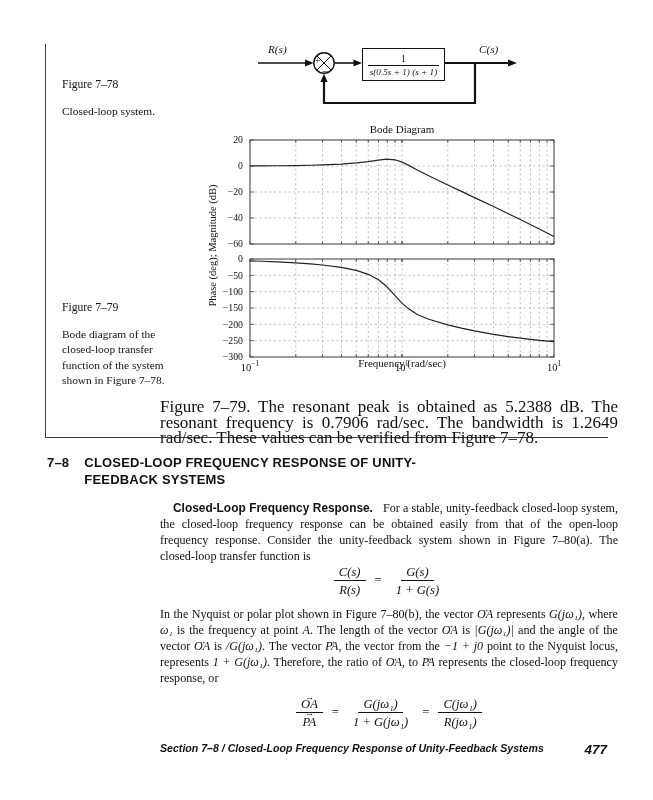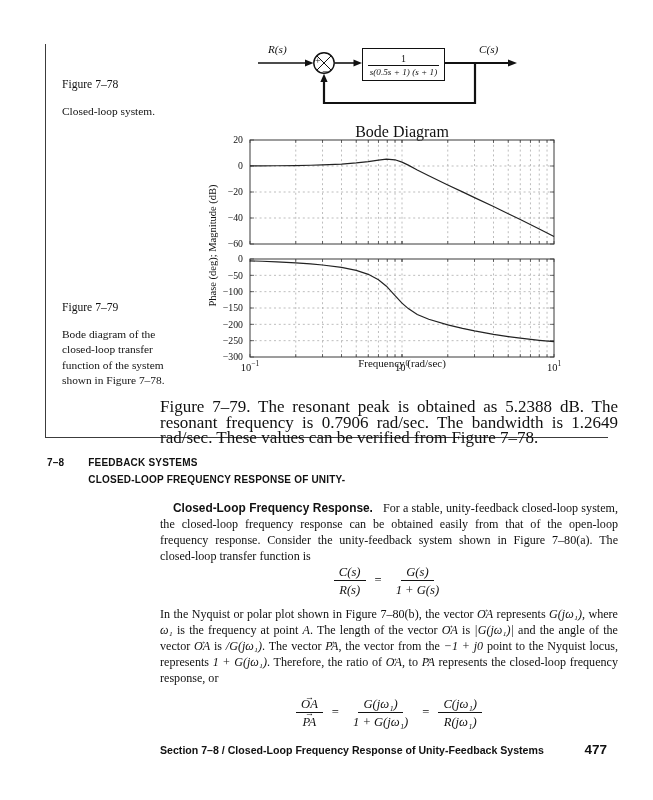--- a/index.html
+++ b/index.html
@@ -22,30 +22,30 @@
   .bd-rs{left:268px;top:43px;}
   .bd-cs{left:479px;top:43px;}
   .bd-plus{left:315px;top:56px;font-size:10px;line-height:10px;}
   .bd-minus{left:322px;top:66px;font-size:11px;line-height:10px;}
   .tf-box{left:362px;top:48px;width:81px;height:31px;border:1.3px solid #111;background:#fff;
           display:flex;flex-direction:column;align-items:center;justify-content:center;}
   .tf-num{font-size:10px;line-height:11px;}
   .tf-bar{width:88%;height:1px;background:#111;margin:1px 0;}
   .tf-den{font-style:italic;font-size:9.2px;line-height:10px;white-space:nowrap;}
   
-  .bode-title{left:250px;top:123px;width:304px;text-align:center;font-size:16px;}
+  .bode-title{left:250px;top:123px;width:304px;text-align:center;font-size:11px;}
   .bode-xlabel{left:250px;top:357px;width:304px;text-align:center;font-size:11px;}
   .bode-ylabel{left:107px;top:240px;width:210px;text-align:center;font-size:10.5px;
                transform:rotate(-90deg);transform-origin:center;}
   #bode-svg{left:195px;top:125px;width:430px;height:270px;font-family:"Liberation Serif",serif;}
   
   .maincap{left:160px;top:399px;width:458px;font-size:17px;line-height:15.6px;text-align:justify;}
   
-  .sec{left:47px;top:455px;display:flex;gap:24px;font-family:"Liberation Sans",sans-serif;
-       font-weight:bold;font-size:10px;line-height:16.5px;letter-spacing:0.2px;}
+  .sec{left:47px;top:455px;display:flex;gap:15px;font-family:"Liberation Sans",sans-serif;
+       font-weight:bold;font-size:13px;line-height:16.5px;letter-spacing:0.2px;}
   
   .para{left:160px;width:458px;font-size:12.1px;line-height:16.1px;text-align:justify;}
   .p1{top:500px;text-indent:13px;}
   .p2{top:606px;}
   .seg-b{font-family:"Liberation Sans",sans-serif;font-weight:bold;font-size:11.9px;margin-right:10px;}
   .seg-i{font-style:italic;}
   .seg-ang{font-style:italic;}
   .seg-vec{font-style:italic;position:relative;}
   .seg-vec::after{content:"\2192";position:absolute;left:50%;top:-0.66em;transform:translateX(-50%);
                   font-size:0.72em;font-style:normal;}
@@ -56,21 +56,21 @@
   .eq2{top:697px;}
   .frac{display:inline-flex;flex-direction:column;align-items:center;}
   .frac .num{padding:0 5px 1px;border-bottom:1px solid #111;line-height:14px;}
   .frac .den{padding:1.5px 5px 0;line-height:14px;}
   .eqs{font-style:normal;}
   .vecv{position:relative;}
   .vecv::after{content:"\2192";position:absolute;left:50%;top:-0.72em;transform:translateX(-50%);
                font-size:0.72em;font-style:normal;}
   
   .footer{left:160px;top:742px;width:447px;display:flex;justify-content:space-between;
-          align-items:center;font-family:"Liberation Sans",sans-serif;font-weight:bold;}
+          align-items:flex-start;font-family:"Liberation Sans",sans-serif;font-weight:bold;font-style:italic;}
   .footer-left{font-size:10.6px;}
   .footer-page{font-size:13.5px;}
 </style>
 </head>
 <body>
 
 <div class="page">
 
   <div class="abs rule-v"></div>
   <div class="abs rule-h"></div>
@@ -279,22 +279,22 @@
   <div class="abs bode-ylabel">Phase (deg); Magnitude (dB)</div>
 
   <div class="abs figlabel fig79-label">Figure 7–79</div>
   <div class="abs figcap fig79-cap">Bode diagram of the closed-loop transfer function of the system shown in Figure 7–78.</div>
 
   <div class="abs maincap">Figure 7–79. The resonant peak is obtained as 5.2388 dB. The resonant frequency is 0.7906 rad/sec. The bandwidth is 1.2649 rad/sec. These values can be verified from Figure 7–78.</div>
 
   <div class="abs sec">
     <span>7–8</span>
     <span>
+      <div>CLOSED-LOOP FREQUENCY RESPONSE OF UNITY-</div>
       <div>FEEDBACK SYSTEMS</div>
-      <div>CLOSED-LOOP FREQUENCY RESPONSE OF UNITY-</div>
     </span>
   </div>
 
   <div class="abs para p1"><span class="seg-b">Closed-Loop Frequency Response.</span><span class="seg-n">For a stable, unity-feedback closed-loop system, the closed-loop frequency response can be obtained easily from that of the open-loop frequency response. Consider the unity-feedback system shown in Figure 7–80(a). The closed-loop transfer function is</span></div>
 
   <div class="abs eq eq1">
     <span class="frac">
       <span class="num">C(s)</span>
       <span class="den">R(s)</span>
     </span>

